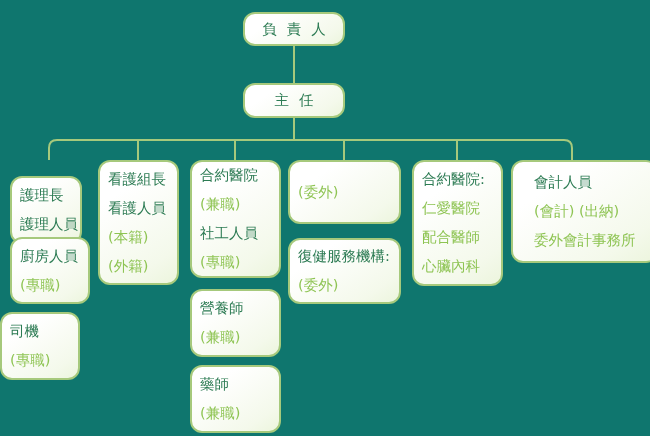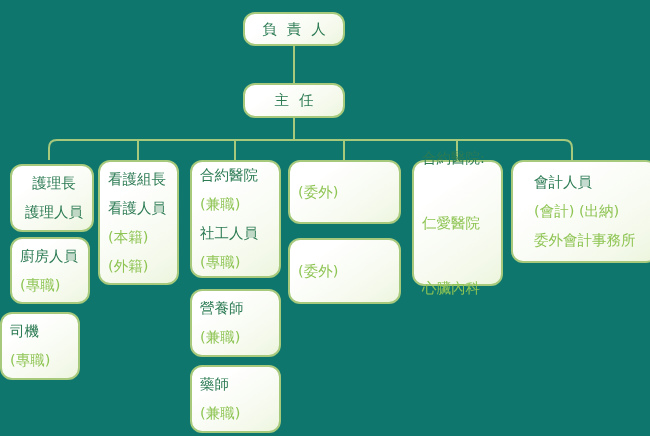--- a/index.html
+++ b/index.html
@@ -52,21 +52,21 @@
   </svg>
 
   <div class="node center" style="left:243px;top:12px;width:102px;height:34px;">
     <span class="ln dark sp">負責人</span>
   </div>
 
   <div class="node center" style="left:243px;top:83px;width:102px;height:35px;">
     <span class="ln dark sp">主任</span>
   </div>
 
-  <div class="node" style="left:10px;top:164px;width:84px;height:68px;text-align:center;">
+  <div class="node" style="left:10px;top:176px;width:72px;height:68px;">
     <span class="ln dark">護理長</span>
     <span class="ln dark">護理人員</span>
   </div>
 
   <div class="node" style="left:10px;top:237px;width:80px;height:67px;">
     <span class="ln dark">廚房人員</span>
     <span class="ln light">(專職)</span>
   </div>
 
   <div class="node" style="left:0;top:312px;width:80px;height:68px;">
@@ -96,26 +96,28 @@
   <div class="node" style="left:190px;top:365px;width:91px;height:68px;">
     <span class="ln dark">藥師</span>
     <span class="ln light">(兼職)</span>
   </div>
 
   <div class="node" style="left:288px;top:160px;width:113px;height:64px;">
     <span class="ln light">(委外)</span>
   </div>
 
   <div class="node" style="left:288px;top:238px;width:113px;height:66px;">
+    <span class="ln dark">復健服務機構:</span>
     <span class="ln light">(委外)</span>
   </div>
 
-  <div class="node" style="left:412px;top:160px;width:91px;height:126px;gap:36px;">
+  <div class="node" style="left:412px;top:160px;width:91px;height:126px;">
     <span class="ln dark">合約醫院:</span>
     <span class="ln light">仁愛醫院</span>
+    <span class="ln light">配合醫師</span>
     <span class="ln light">心臟內科</span>
   </div>
 
   <div class="node" style="left:511px;top:160px;width:147px;height:103px;padding-left:21px;">
     <span class="ln dark">會計人員</span>
     <span class="ln light">(會計) (出納)</span>
     <span class="ln light">委外會計事務所</span>
   </div>
 
 </div>

